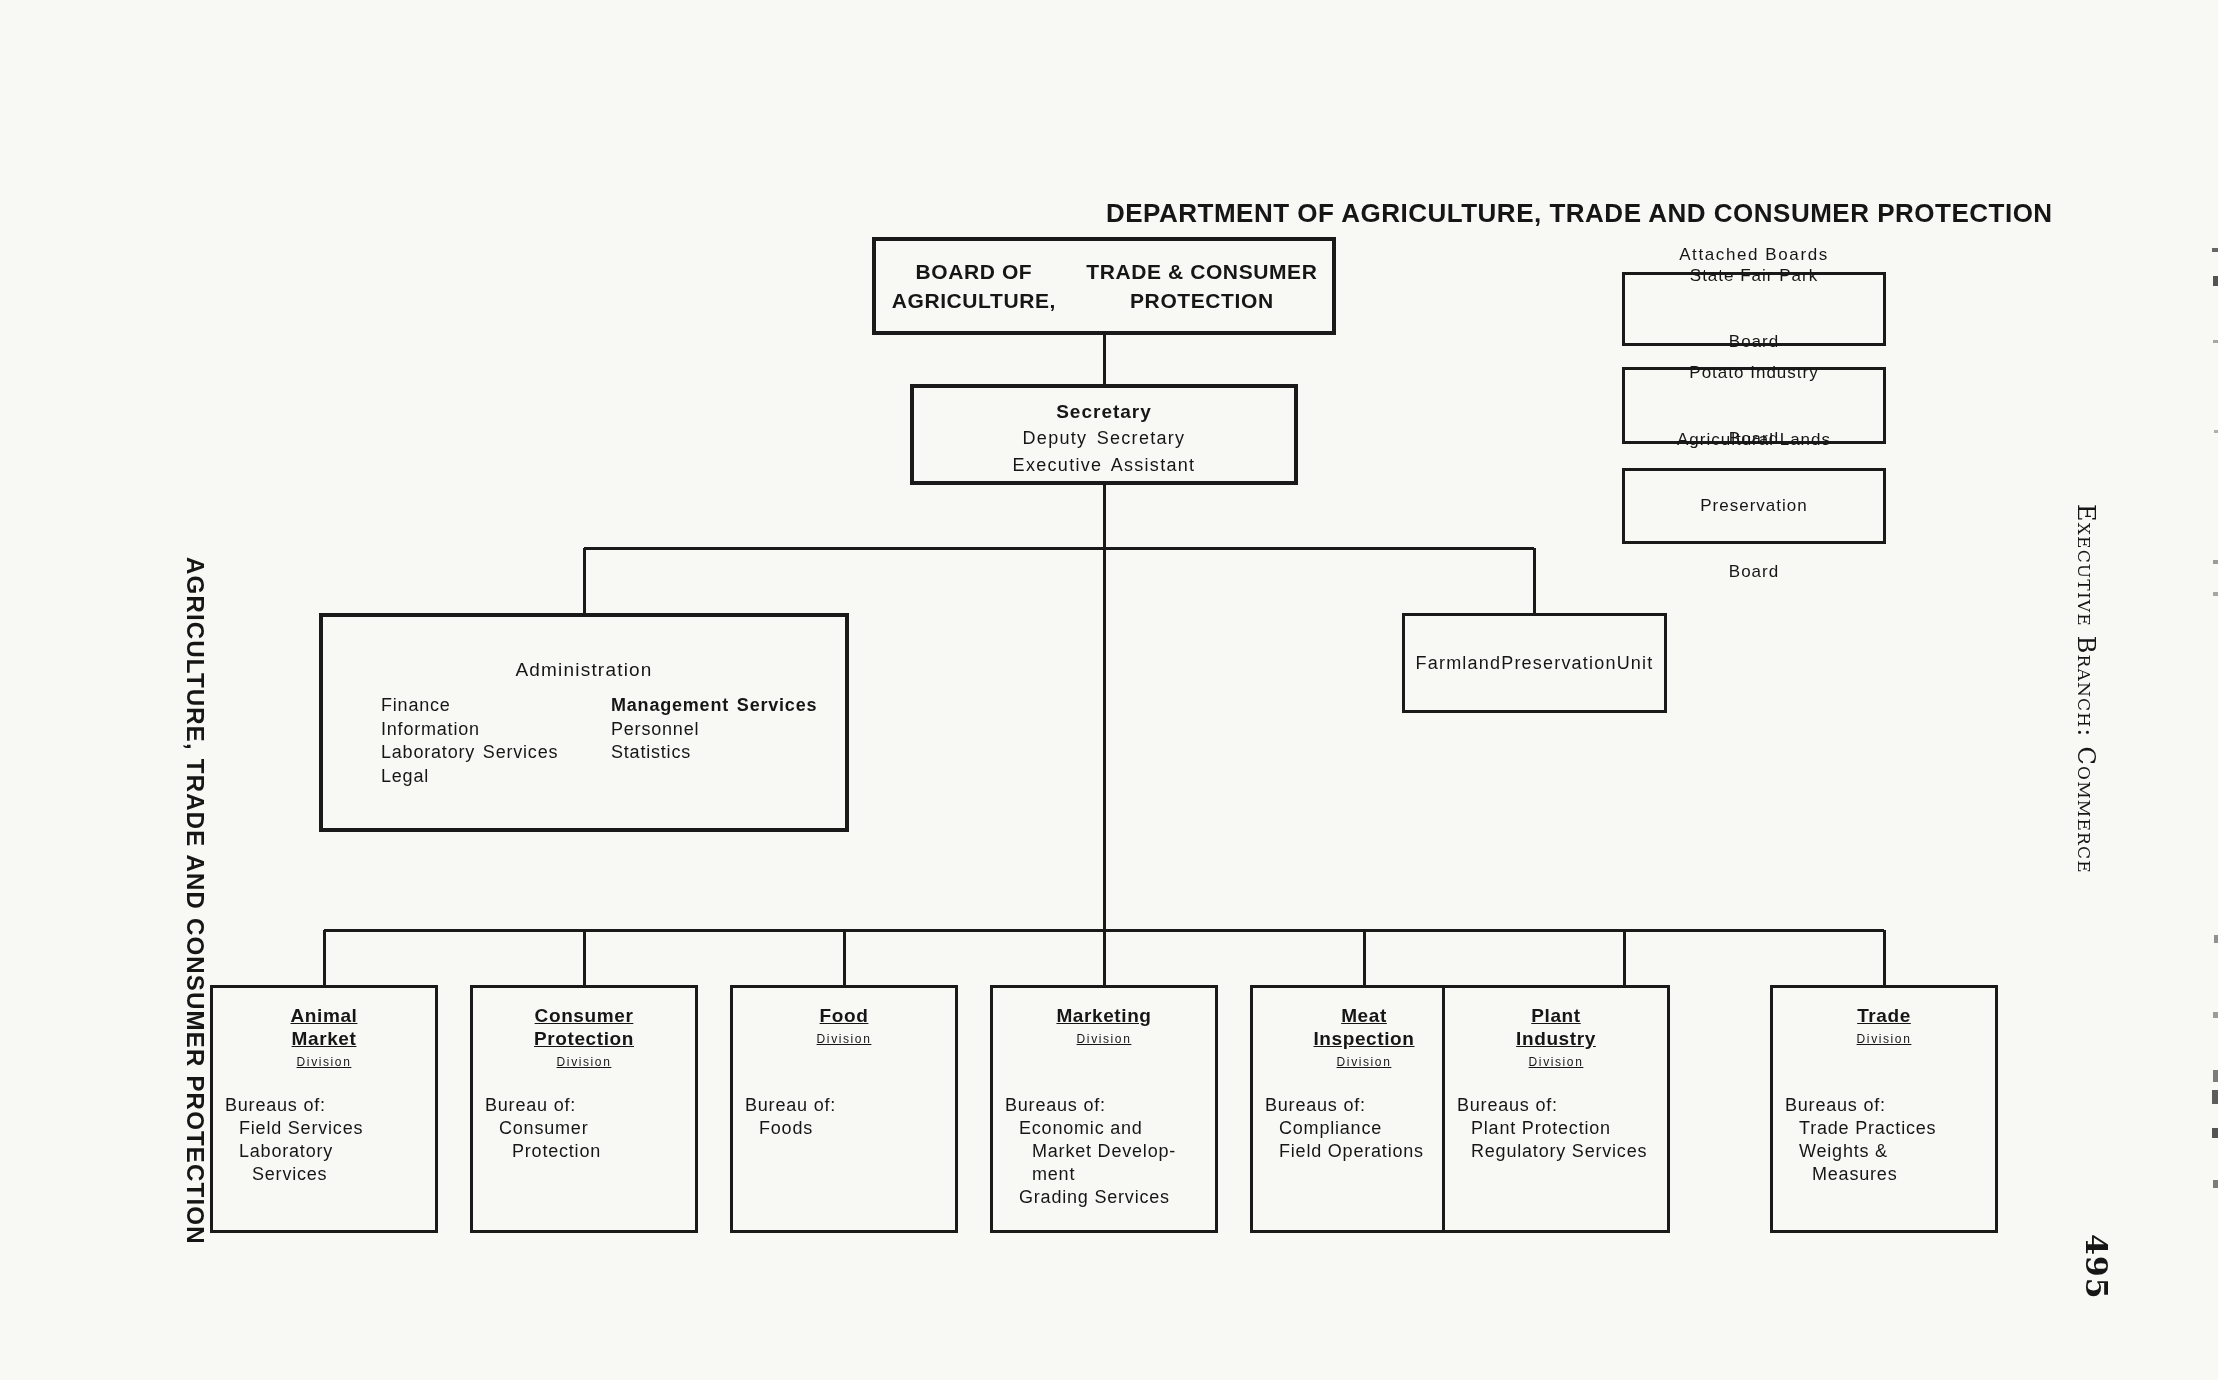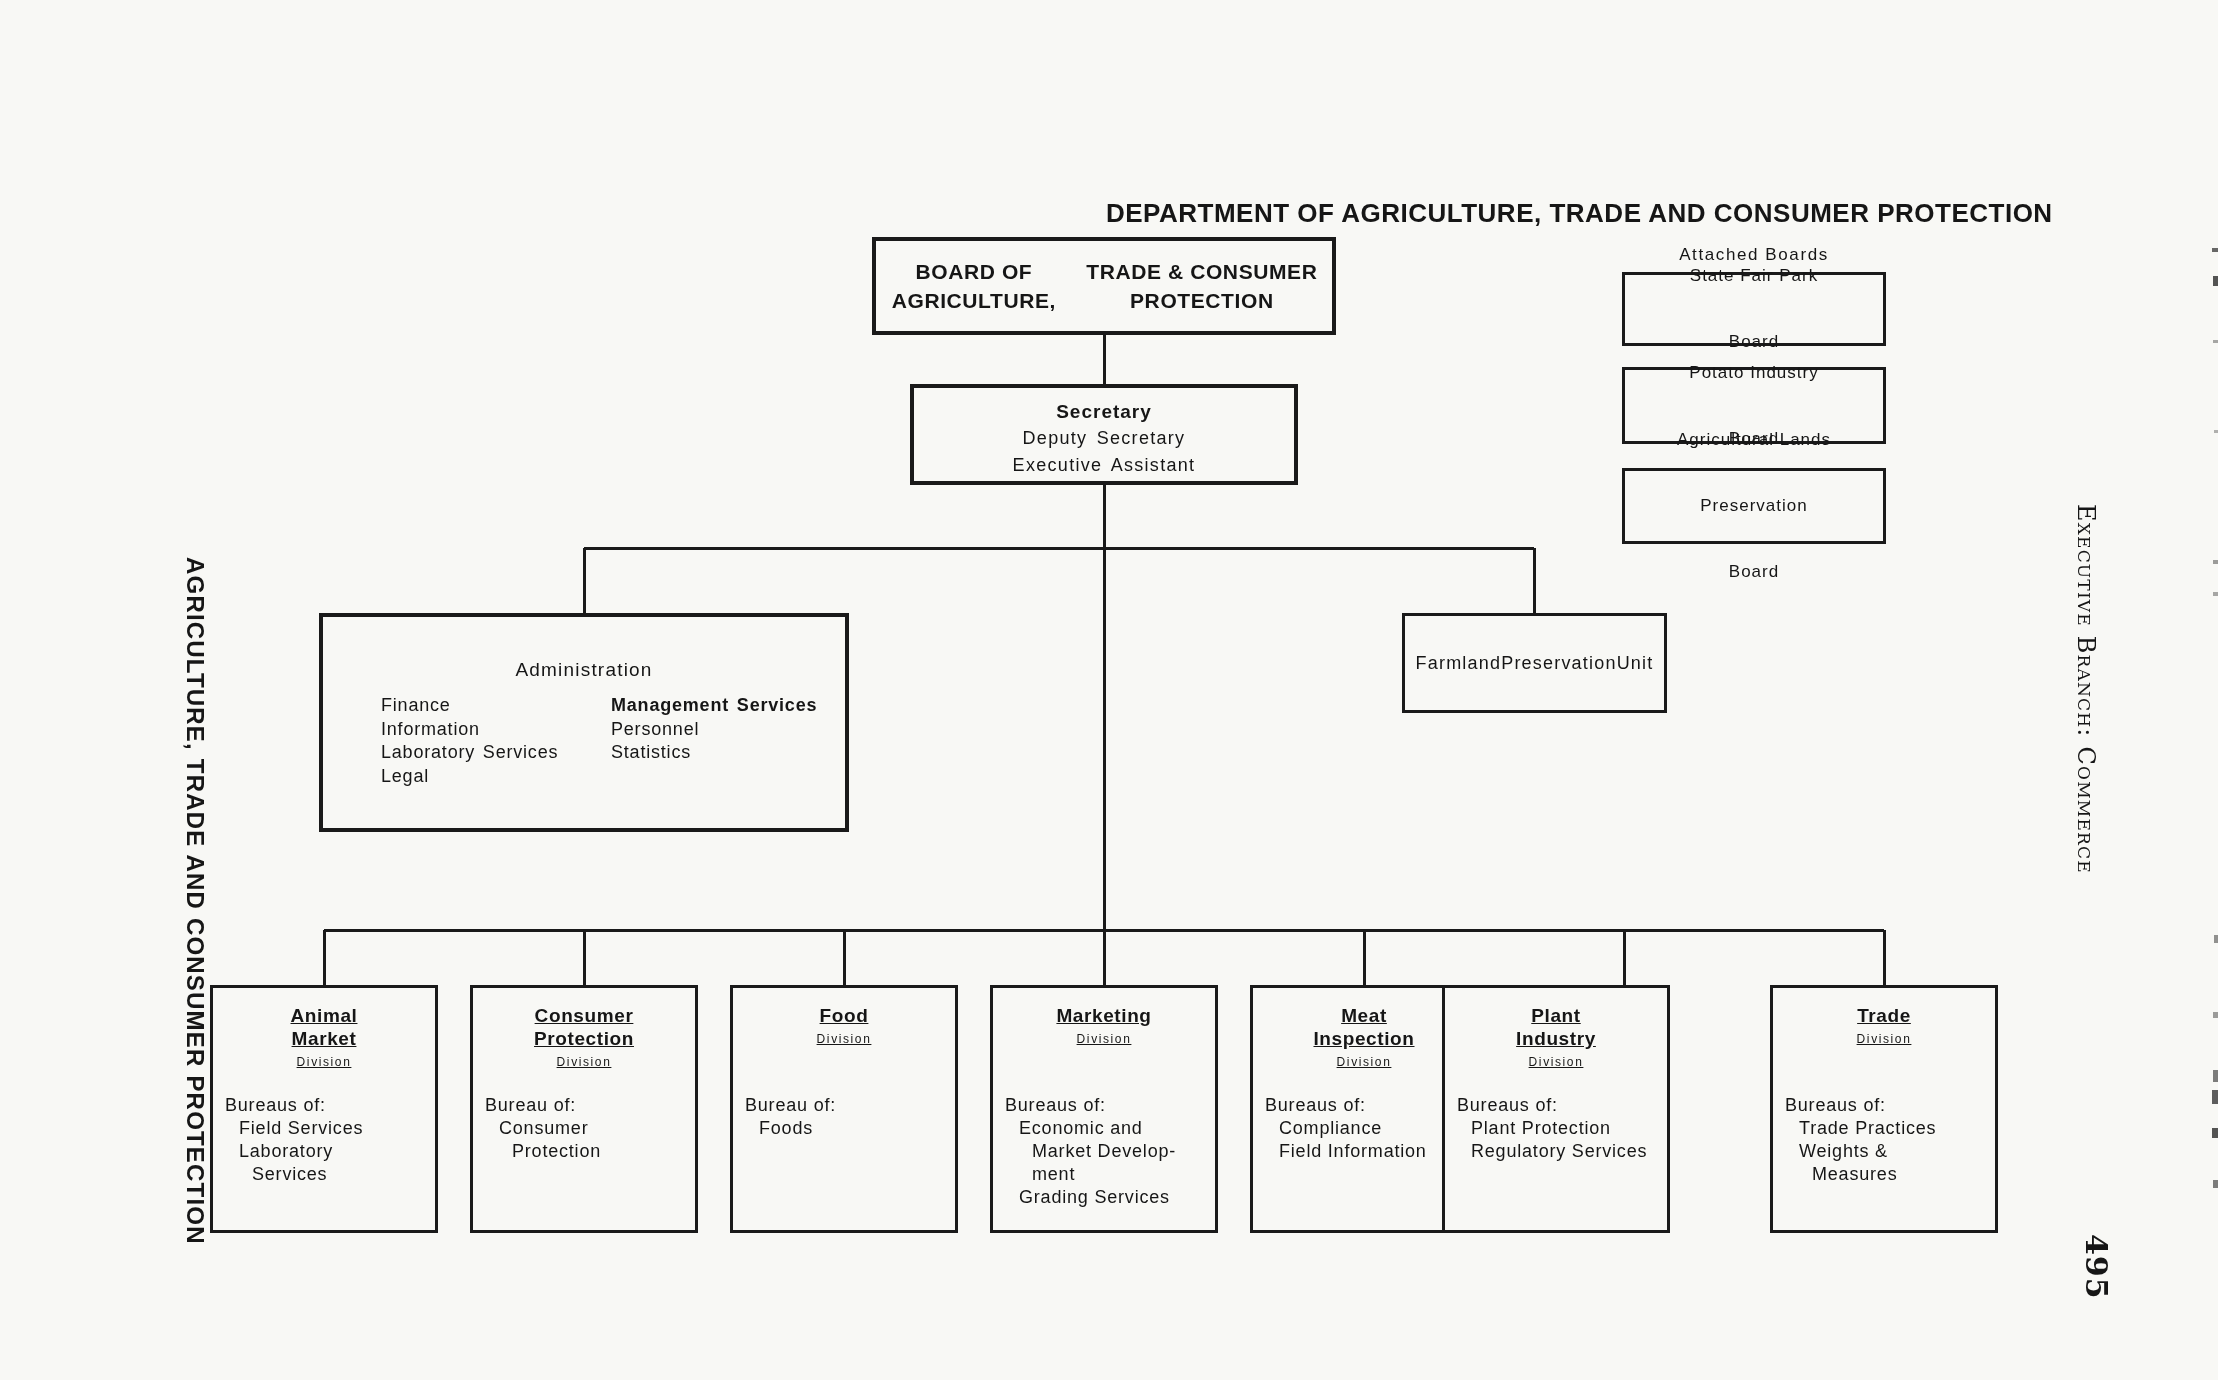--- a/index.html
+++ b/index.html
@@ -237,21 +237,21 @@
 
   <div class="box dv-box" style="left: 1250px;">
     <div class="dv-title">
           <div class="dv-name">Meat</div>
           <div class="dv-name">Inspection</div>
           <div class="dv-type">Division</div>
         </div>
     <div class="dv-body">
           <div class="dv-bureau-label">Bureaus of:</div>
           <div class="dv-line ind1">Compliance</div>
-          <div class="dv-line ind1">Field Information</div>
+          <div class="dv-line ind1">Field Operations</div>
         </div>
   </div>
 
   <div class="box dv-box" style="left: 1442px;">
     <div class="dv-title">
           <div class="dv-name">Plant</div>
           <div class="dv-name">Industry</div>
           <div class="dv-type">Division</div>
         </div>
     <div class="dv-body">

